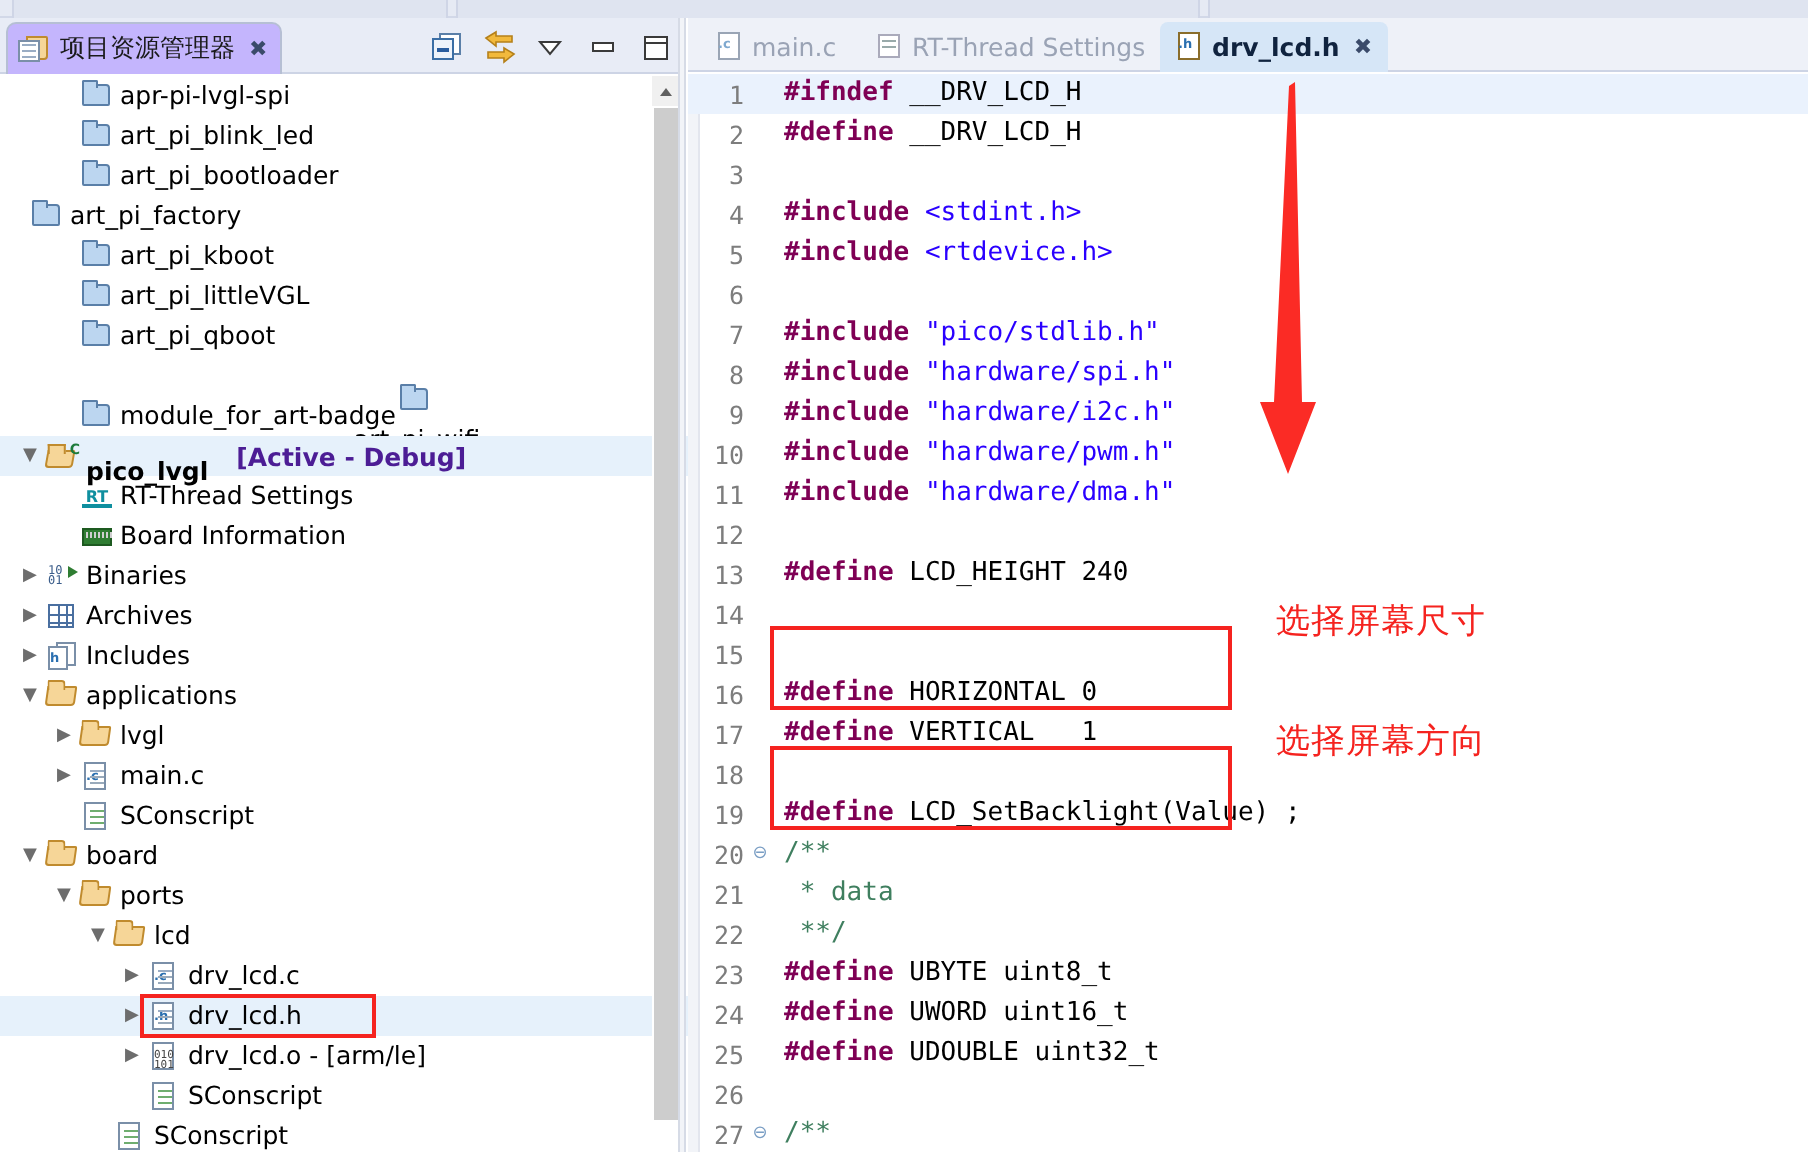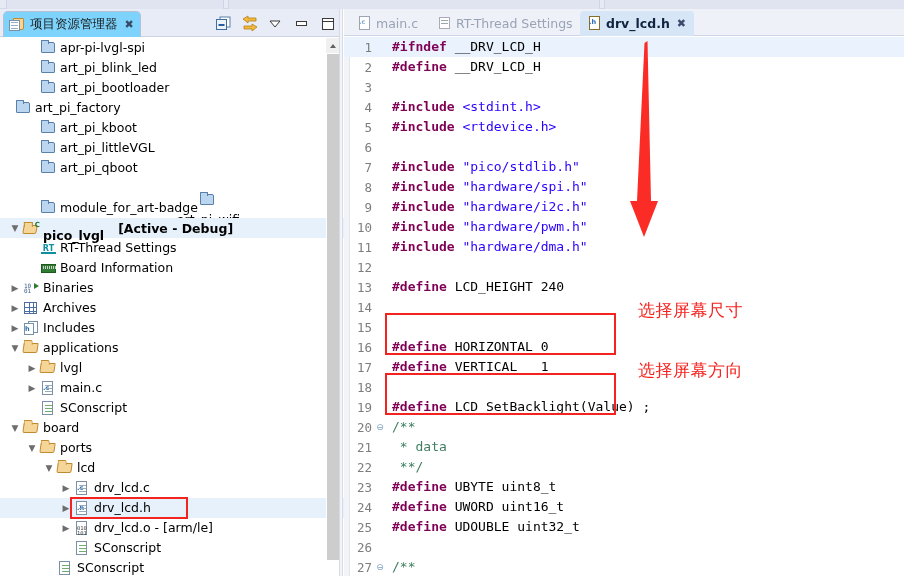--- a/index.html
+++ b/index.html
@@ -40,21 +40,21 @@
     position: relative;
     height: 28px;
     background: #e8ecf6;
     border-bottom: 1px solid #cdd4e5;
   }
   .exp-tab {
     position: absolute; left: 3px; top: 2px;
     height: 26px;
     display: flex; align-items: center;
     padding: 0 6px 0 5px;
-    background: #7dd3fc;
+    background: #c4b5fd;
     border: 1px solid #b6bfd4;
     border-bottom: none;
     border-radius: 5px 5px 0 0;
   }
   .exp-tab .lbl {
     font-size: 12.5px; color: #1a1a1a;
     margin-left: 4px;
     font-family: "DejaVu Sans", "Liberation Sans", sans-serif;
   }
   .exp-tab .closex {
@@ -86,21 +86,21 @@
   }
   .row .twisty {
     width: 14px; text-align: center;
     font-size: 9px; color: #6d6d6d;
     flex: 0 0 14px;
     line-height: 20px;
   }
   .row .ic { flex: 0 0 18px; width: 18px; height: 16px; position: relative; margin-right: 3px; }
   .row .nm { line-height: 20px; }
   .row.sel { background: #e6f1fb; }
-  .row .tag { color: #000000; font-weight: bold; margin-left: 14px; }
+  .row .tag { color: #4c1d95; font-weight: bold; margin-left: 14px; }
   .row .nm.bold { font-weight: bold; margin-top: 16px; }
 
   
   .icon-folder-blue {
     position: absolute; left: 2px; top: 2px;
     width: 14px; height: 11px;
     background: #bcd6f0;
     border: 1px solid #5a7fa8;
     border-radius: 1px 2px 1px 1px;
   }

